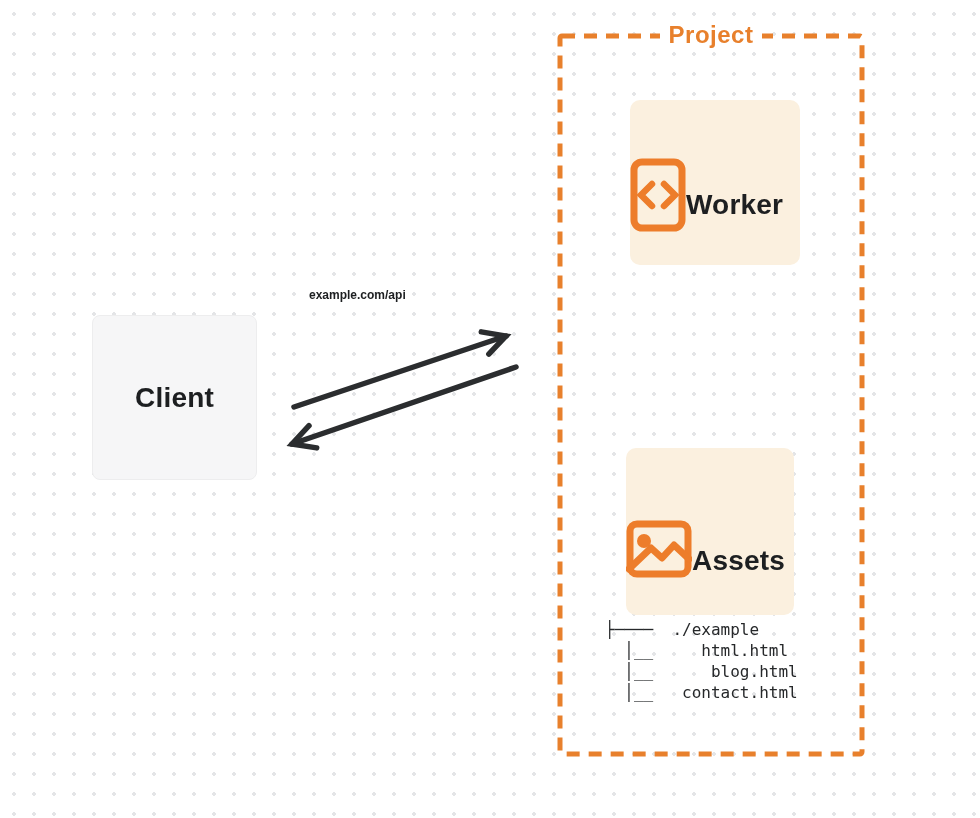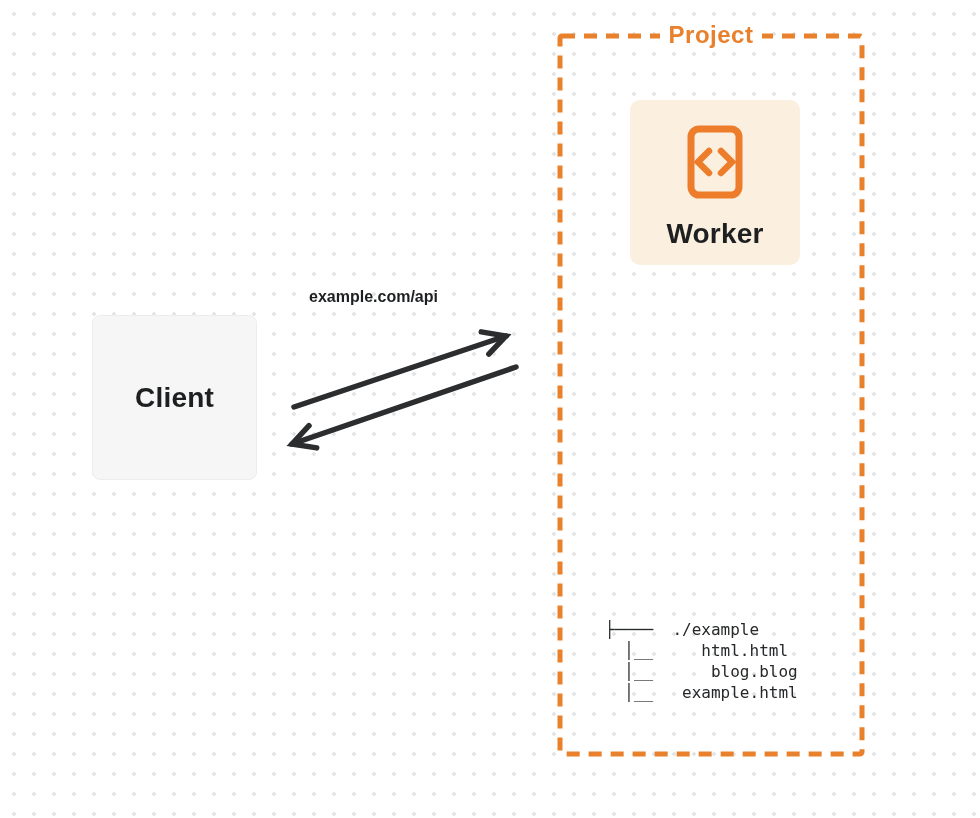--- a/index.html
+++ b/index.html
@@ -31,21 +31,21 @@
     font-size: 24px;
     font-weight: 700;
     color: #e8802c;
     letter-spacing: 0.5px;
   }
 
   
   .card {
     border-radius: 10px;
     display: flex;
-    flex-direction: column;
+    flex-direction: row;
     align-items: center;
     box-sizing: border-box;
   }
   .card-cream { background: #fbf0df; }
   .card-label {
     font-size: 28px;
     font-weight: 700;
     color: #1d1f21;
     letter-spacing: 0.2px;
   }
@@ -58,21 +58,21 @@
     left: 92px; top: 315px; width: 165px; height: 165px;
     background: #f6f6f7;
     border: 1px solid #ededee;
     border-radius: 8px;
     justify-content: center;
   }
 
   
   .request-label {
     left: 309px; top: 288px;
-    font-size: 16px;
+    font-size: 12px;
     font-weight: 700;
     color: #1d1f21;
   }
 
   
   .arrows-layer { left: 0; top: 0; pointer-events: none; z-index: 2; }
 
   
   .file-tree {
     left: 605px; top: 619px;
@@ -99,36 +99,44 @@
 
   <div class="abs card card-cream worker-card">
     <svg width="56" height="74" viewBox="0 0 56 74">
       <rect x="4" y="4" width="48" height="66" rx="8" fill="none" stroke="#ed7d2b" stroke-width="7"></rect>
       <polyline points="22,26 11,37 22,48" fill="none" stroke="#ed7d2b" stroke-width="6.5" stroke-linecap="round" stroke-linejoin="miter"></polyline>
       <polyline points="34,26 45,37 34,48" fill="none" stroke="#ed7d2b" stroke-width="6.5" stroke-linecap="round" stroke-linejoin="miter"></polyline>
     </svg>
     <div class="card-label">Worker</div>
   </div>
 
+  <div class="abs card card-cream assets-card">
+    <svg width="66" height="58" viewBox="0 0 66 58">
+      <rect x="4" y="4" width="58" height="50" rx="7" fill="none" stroke="#ed7d2b" stroke-width="7"></rect>
+      <circle cx="18" cy="21" r="7" fill="#ed7d2b"></circle>
+      <polyline points="3,49 25,28 36,38 48,25 63,39" fill="none" stroke="#ed7d2b" stroke-width="7" stroke-linecap="round" stroke-linejoin="round"></polyline>
+    </svg>
+    <div class="card-label">Assets</div>
+  </div>
 
   <div class="abs card client-card">
     <div class="card-label">Client</div>
   </div>
 
   <div class="abs request-label">example.com/api</div>
 
   <svg class="abs arrows-layer" width="980" height="818" viewBox="0 0 980 818">
     <g stroke="#2b2d2f" stroke-width="5.5" stroke-linecap="round" fill="none">
       <line x1="294" y1="407" x2="506" y2="336"></line>
       <polyline points="481.3,331.9 506,336 488.8,354.1"></polyline>
     </g>
     <g stroke="#2b2d2f" stroke-width="5.5" stroke-linecap="round" fill="none">
       <line x1="516" y1="367" x2="292" y2="444"></line>
       <polyline points="316.7,447.9 292,444 309,425.7"></polyline>
     </g>
   </svg>
 
   <pre class="abs file-tree"><span>├────  ./example</span>
 <span>  │__     html.html</span>
-<span>  │__      blog.blog</span>
-<span>  │__   example.html</span></pre>
+<span>  │__      blog.html</span>
+<span>  │__   contact.html</span></pre>
 
 </div>
 
 </body></html>

